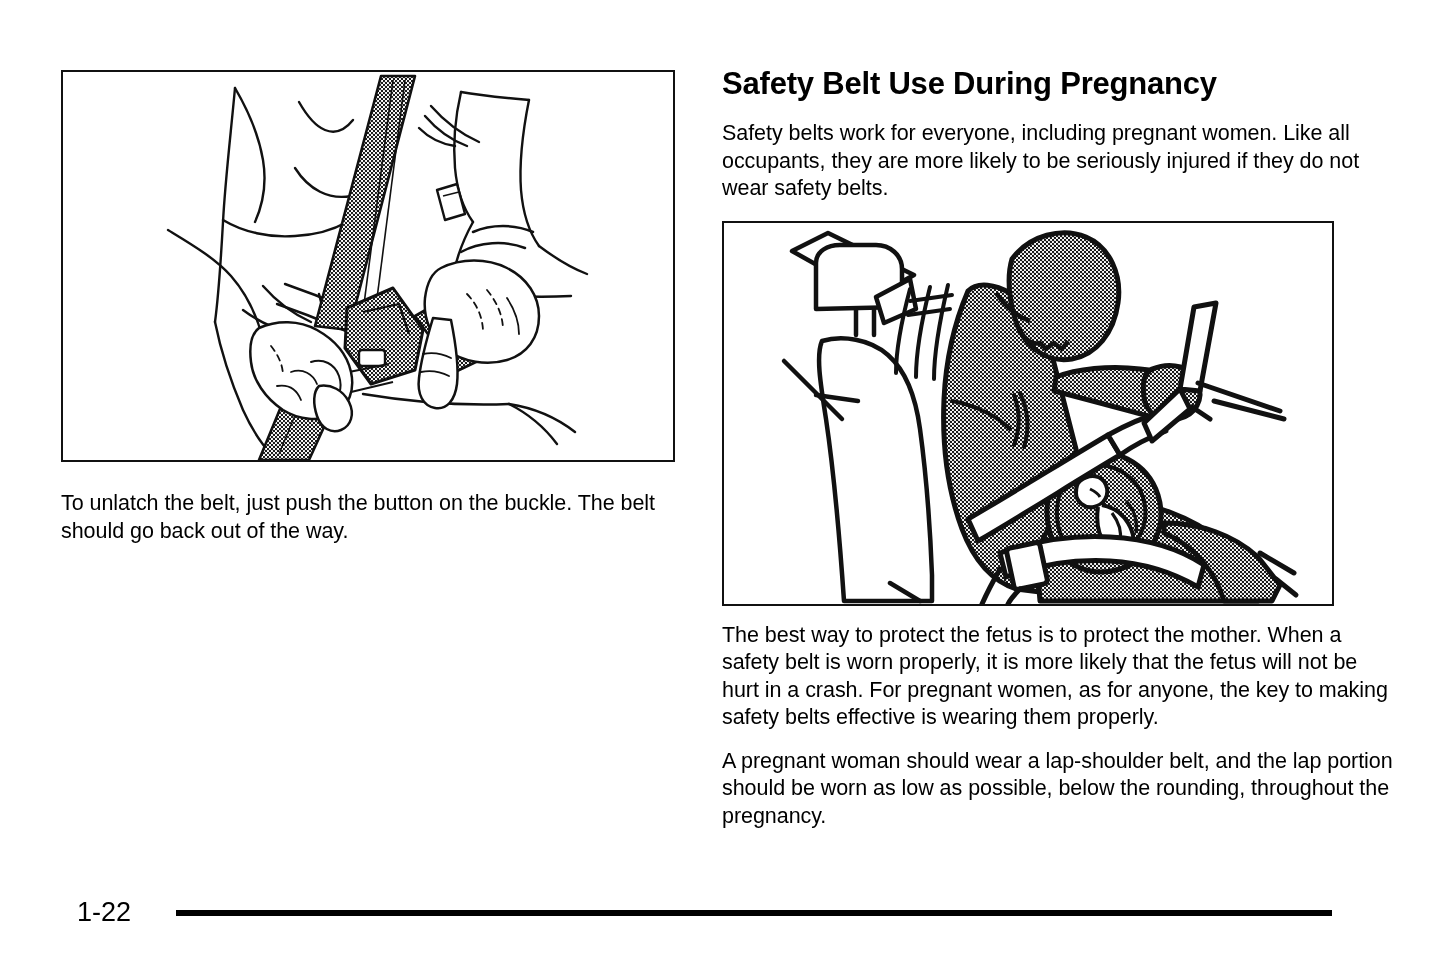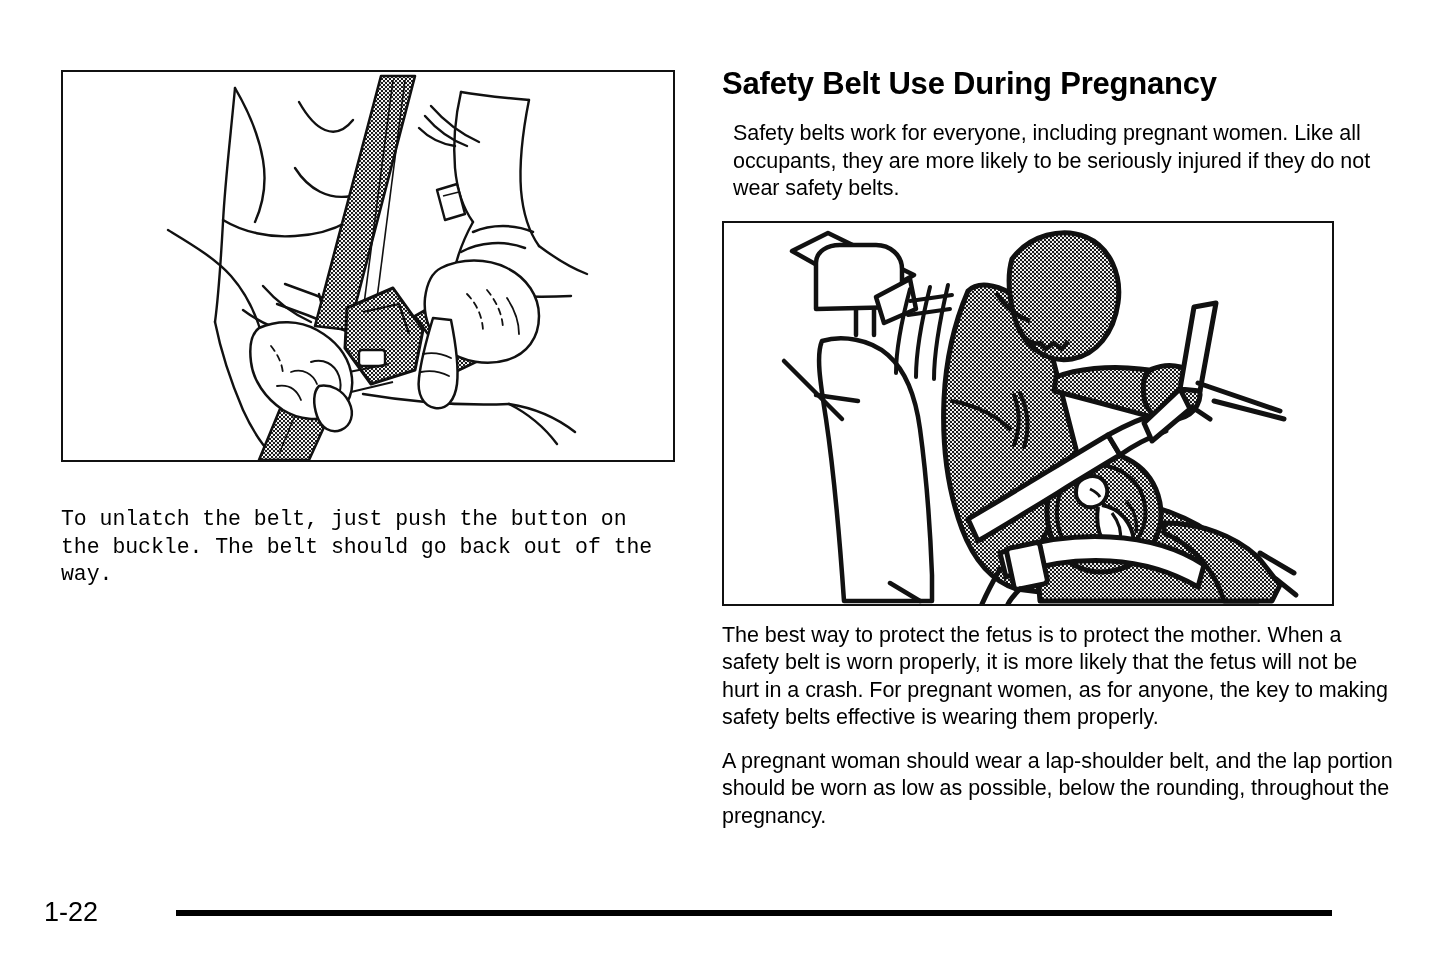--- a/index.html
+++ b/index.html
@@ -55,33 +55,33 @@
   .figure {
     border: 2px solid #111111;
     background: #ffffff;
     position: relative;
     overflow: hidden;
     box-sizing: border-box;
   }
   .fig-left  { width: 614px; height: 392px; }
   .fig-right { width: 612px; height: 385px; margin: 0 0 16px 0; }
 
-  .caption-block { margin-top: 44px; font-family: Liberation Mono, monospace; }
+  .caption-block { margin-top: 28px; }
 
   
   .footer {
     position: absolute;
     left: 0;
     top: 896px;
     width: 1445px;
     height: 46px;
   }
   .page-number {
     position: absolute;
-    left: 44px;
+    left: 77px;
     top: 0px;
     font-size: 27px;
     line-height: 32px;
     letter-spacing: 0px;
   }
   .footer-rule {
     position: absolute;
     left: 176px;
     top: 14px;
     width: 1156px;
@@ -208,21 +208,21 @@
 
     <div class="caption-block">
       <p class="body">To unlatch the belt, just push the button on the buckle. The belt should go back out of the way.</p>
     </div>
   </div>
 
   <div class="col-right">
 
     <h1 class="heading">Safety Belt Use During Pregnancy</h1>
 
-    <p class="body" style="margin-bottom:18px;margin-left:11px;">Safety belts work for everyone, including pregnant women. Like all occupants, they are more likely to be seriously injured if they do not wear safety belts.</p>
+    <p class="body" style="margin-bottom:18px;">Safety belts work for everyone, including pregnant women. Like all occupants, they are more likely to be seriously injured if they do not wear safety belts.</p>
 
     <div class="figure fig-right">
       <svg width="608" height="381" viewBox="0 0 608 381">
         <defs>
           <pattern id="halftoneR" width="4" height="4" patternUnits="userSpaceOnUse">
             <rect width="4" height="4" fill="#ffffff"></rect>
             <circle cx="1" cy="1" r="1.2" fill="#111111"></circle>
             <circle cx="3" cy="3" r="1.2" fill="#111111"></circle>
           </pattern>
         </defs>

